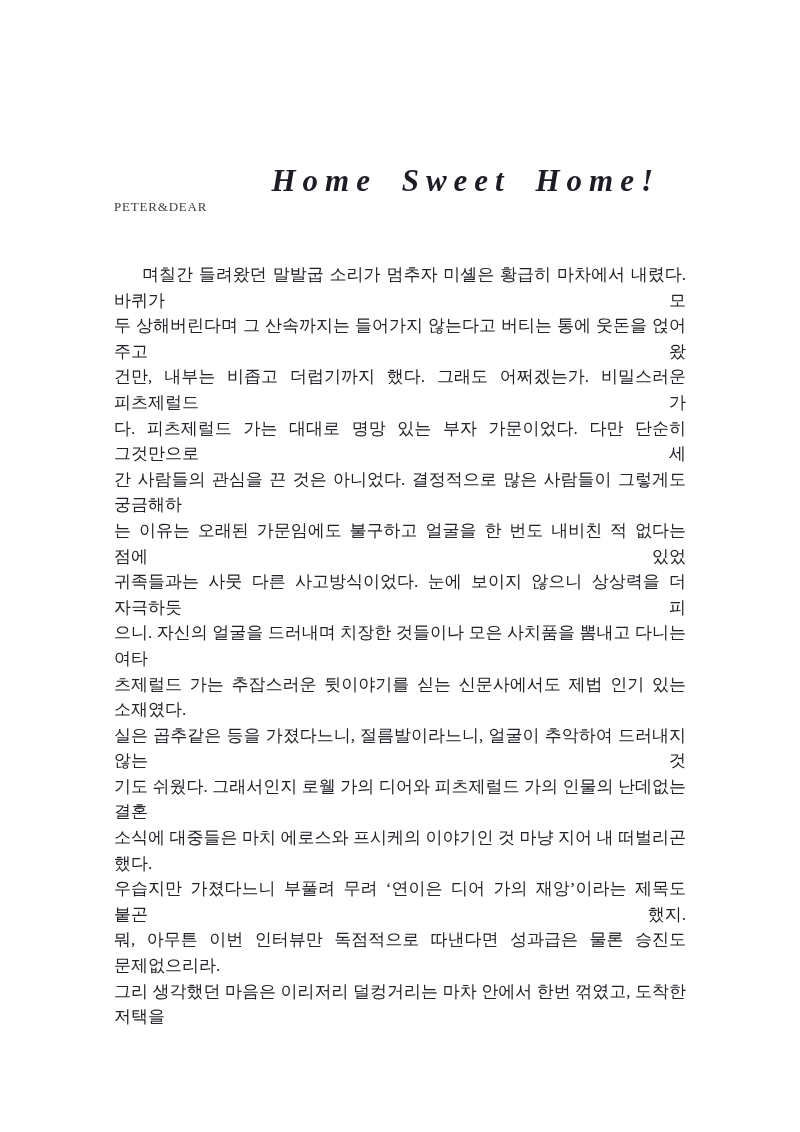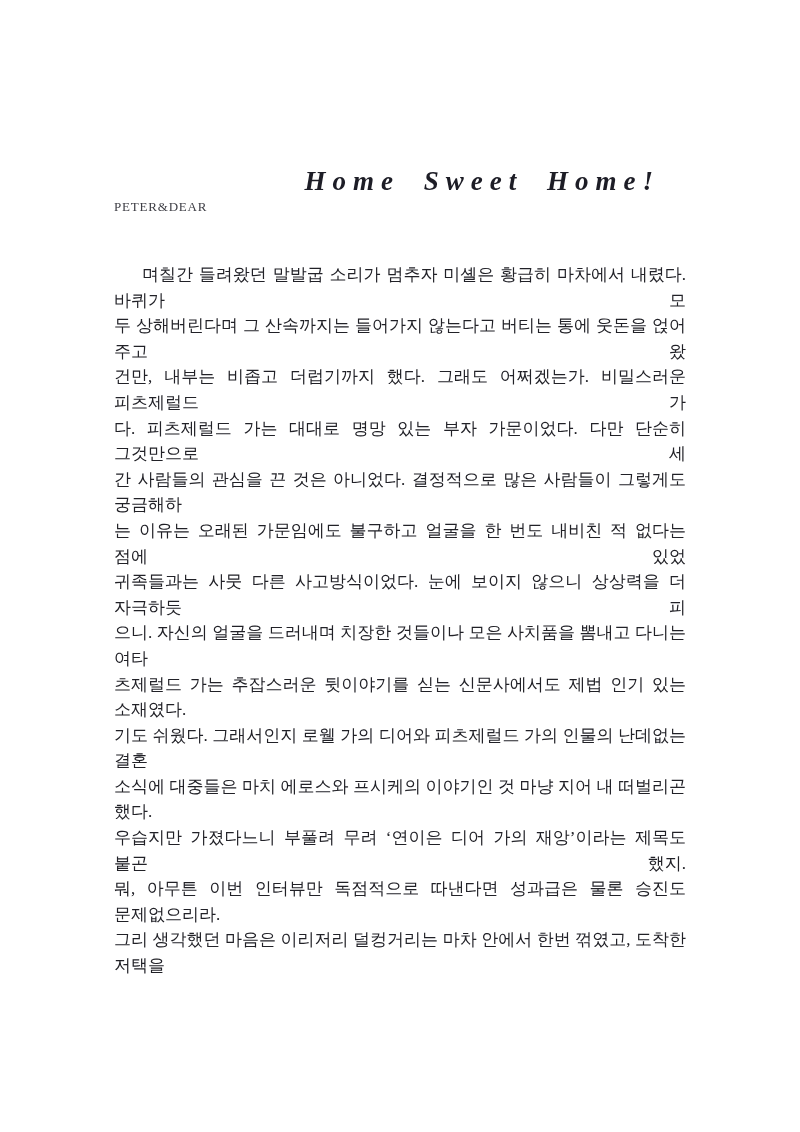--- a/index.html
+++ b/index.html
@@ -19,21 +19,21 @@
     position: absolute;
     left: 114px;
     top: 166px;
     width: 572px;
   }
   .doc-title {
     text-align: right;
     padding-right: 26px;
     font-style: italic;
     font-weight: 600;
-    font-size: 27px;
+    font-size: 31px;
     line-height: 30px;
     letter-spacing: 7px;
     word-spacing: 10px;
     color: #1d1d26;
     white-space: nowrap;
   }
   .doc-subtitle {
     padding-right: 37px;
     font-size: 13px;
     line-height: 16px;
@@ -67,20 +67,21 @@
     <div class="body-text" id="body-lines">
         <div class="line first">며칠간 들려왔던 말발굽 소리가 멈추자 미셸은 황급히 마차에서 내렸다. 바퀴가 모</div>
         <div class="line">두 상해버린다며 그 산속까지는 들어가지 않는다고 버티는 통에 웃돈을 얹어 주고 왔</div>
         <div class="line">건만, 내부는 비좁고 더럽기까지 했다. 그래도 어쩌겠는가. 비밀스러운 피츠제럴드 가</div>
         <div class="line">다. 피츠제럴드 가는 대대로 명망 있는 부자 가문이었다. 다만 단순히 그것만으로 세</div>
         <div class="line">간 사람들의 관심을 끈 것은 아니었다. 결정적으로 많은 사람들이 그렇게도 궁금해하</div>
         <div class="line">는 이유는 오래된 가문임에도 불구하고 얼굴을 한 번도 내비친 적 없다는 점에 있었</div>
         <div class="line">귀족들과는 사뭇 다른 사고방식이었다. 눈에 보이지 않으니 상상력을 더 자극하듯 피</div>
         <div class="line">으니. 자신의 얼굴을 드러내며 치장한 것들이나 모은 사치품을 뽐내고 다니는 여타</div>
         <div class="line">츠제럴드 가는 추잡스러운 뒷이야기를 싣는 신문사에서도 제법 인기 있는 소재였다.</div>
+        <div class="line">실은 곱추같은 등을 가졌다느니, 절름발이라느니, 얼굴이 추악하여 드러내지 않는 것</div>
         <div class="line">기도 쉬웠다. 그래서인지 로웰 가의 디어와 피츠제럴드 가의 인물의 난데없는 결혼</div>
         <div class="line">소식에 대중들은 마치 에로스와 프시케의 이야기인 것 마냥 지어 내 떠벌리곤 했다.</div>
         <div class="line">우습지만 가졌다느니 부풀려 무려 ‘연이은 디어 가의 재앙’이라는 제목도 붙곤 했지.</div>
         <div class="line">뭐, 아무튼 이번 인터뷰만 독점적으로 따낸다면 성과급은 물론 승진도 문제없으리라.</div>
         <div class="line">그리 생각했던 마음은 이리저리 덜컹거리는 마차 안에서 한번 꺾였고, 도착한 저택을</div>
       </div>
   </div>
 </div>
 
 </body></html>

